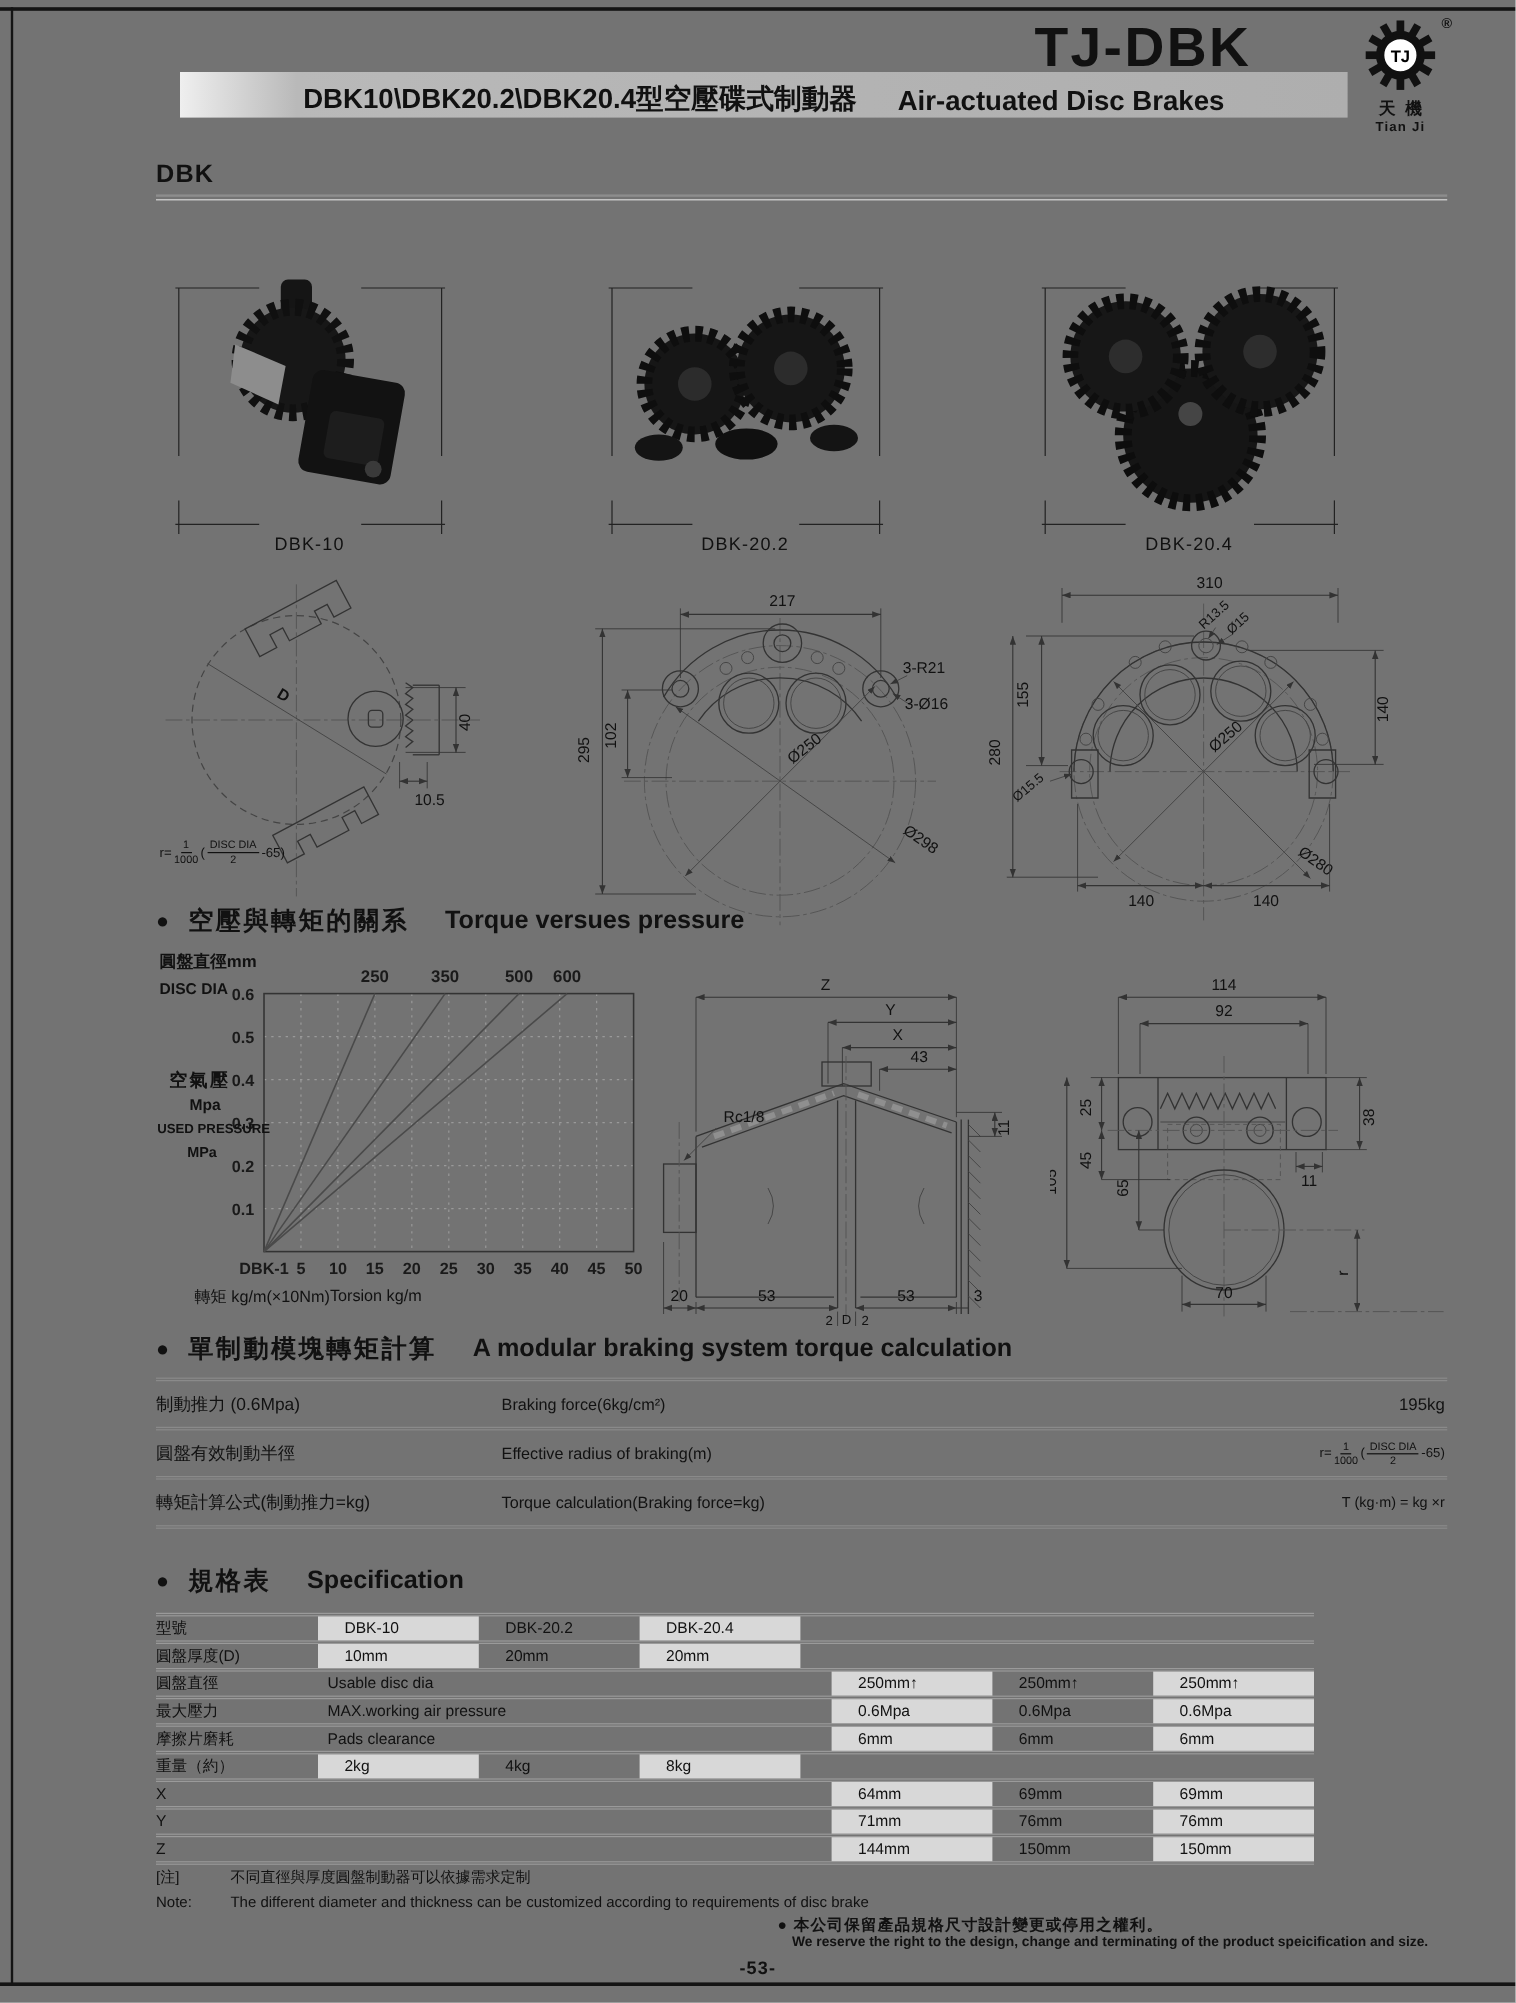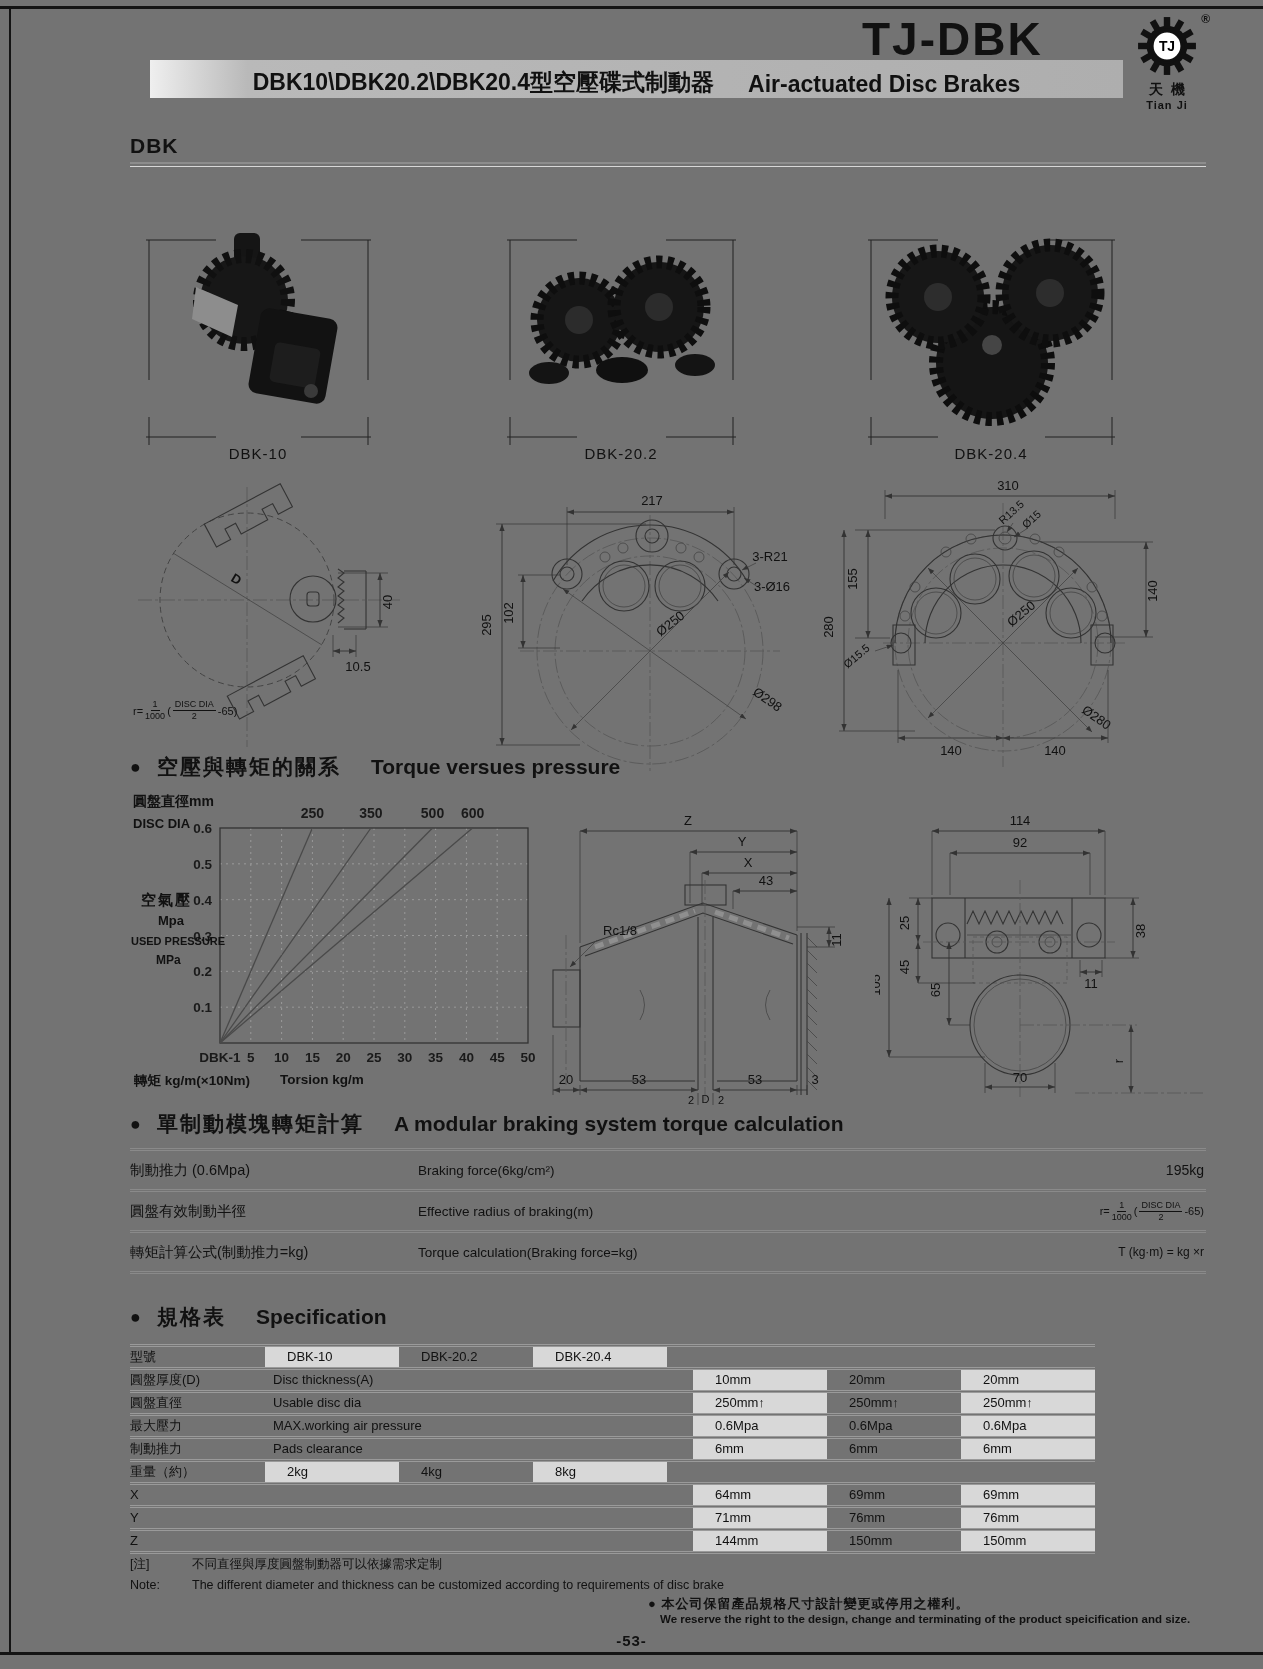--- a/index.html
+++ b/index.html
@@ -413,21 +413,21 @@
       <text x="302.52" y="33" class="serieslabel">500</text>
       <line x1="90" y1="258" x2="342.55999999999995" y2="43" class="series"></line>
       <text x="342.55999999999995" y="33" class="serieslabel">600</text>
     </svg>
   <div class="abs chlab" style="left:133px;top:793px;font-size:14px">圓盤直徑mm</div>
   <div class="abs chlab" style="left:133px;top:816px;font-size:13px">DISC DIA</div>
   <div class="abs chlab" style="left:141px;top:891px;font-size:15px;letter-spacing:2px">空氣壓</div>
   <div class="abs chlab" style="left:158px;top:913px;font-size:13px">Mpa</div>
   <div class="abs chlab" style="left:131px;top:935px;font-size:11px">USED PRESSURE</div>
   <div class="abs chlab" style="left:156px;top:953px;font-size:12px">MPa</div>
-  <div class="abs" style="left:134px;top:1072px;display:flex;gap:30px;font-size:13.5px;font-weight:bold">
+  <div class="abs" style="left:162px;top:1072px;display:flex;font-size:13.5px;font-weight:normal">
     <span>轉矩 kg/m(×10Nm)</span>
     <span>Torsion kg/m</span>
   </div>
 
   <svg class="abs" style="left:545px;top:785px" width="325" height="320" viewBox="0 0 325 320">
 
     <line class="ext" x1="35" y1="46" x2="35" y2="158"></line>
     <line class="ext" x1="252" y1="46" x2="252" y2="146"></line>
     <line class="dim" x1="35" y1="46" x2="252" y2="46" marker-start="url(#arr)" marker-end="url(#arr)"></line>
     <text class="dimtxt" x="143" y="40">Z</text>
@@ -609,41 +609,40 @@
 
   <div class="abs stable">
     <div class="srow">
       <div class="sc-cn">型號</div>
       <div class="sc-v shade">DBK-10</div>
       <div class="sc-v">DBK-20.2</div>
       <div class="sc-v shade">DBK-20.4</div>
     </div>
     <div class="srow">
       <div class="sc-cn">圓盤厚度(D)</div>
-      <div class="sc-en">Disc thickness(A)</div>
       <div class="sc-v shade">10mm</div>
       <div class="sc-v">20mm</div>
       <div class="sc-v shade">20mm</div>
     </div>
     <div class="srow">
       <div class="sc-cn">圓盤直徑</div>
       <div class="sc-en">Usable disc dia</div>
       <div class="sc-v shade">250mm↑</div>
       <div class="sc-v">250mm↑</div>
       <div class="sc-v shade">250mm↑</div>
     </div>
     <div class="srow">
       <div class="sc-cn">最大壓力</div>
       <div class="sc-en">MAX.working air pressure</div>
       <div class="sc-v shade">0.6Mpa</div>
       <div class="sc-v">0.6Mpa</div>
       <div class="sc-v shade">0.6Mpa</div>
     </div>
     <div class="srow">
-      <div class="sc-cn">制動推力</div>
+      <div class="sc-cn">摩擦片磨耗</div>
       <div class="sc-en">Pads clearance</div>
       <div class="sc-v shade">6mm</div>
       <div class="sc-v">6mm</div>
       <div class="sc-v shade">6mm</div>
     </div>
     <div class="srow">
       <div class="sc-cn">重量（約）</div>
       <div class="sc-v shade">2kg</div>
       <div class="sc-v">4kg</div>
       <div class="sc-v shade">8kg</div>

